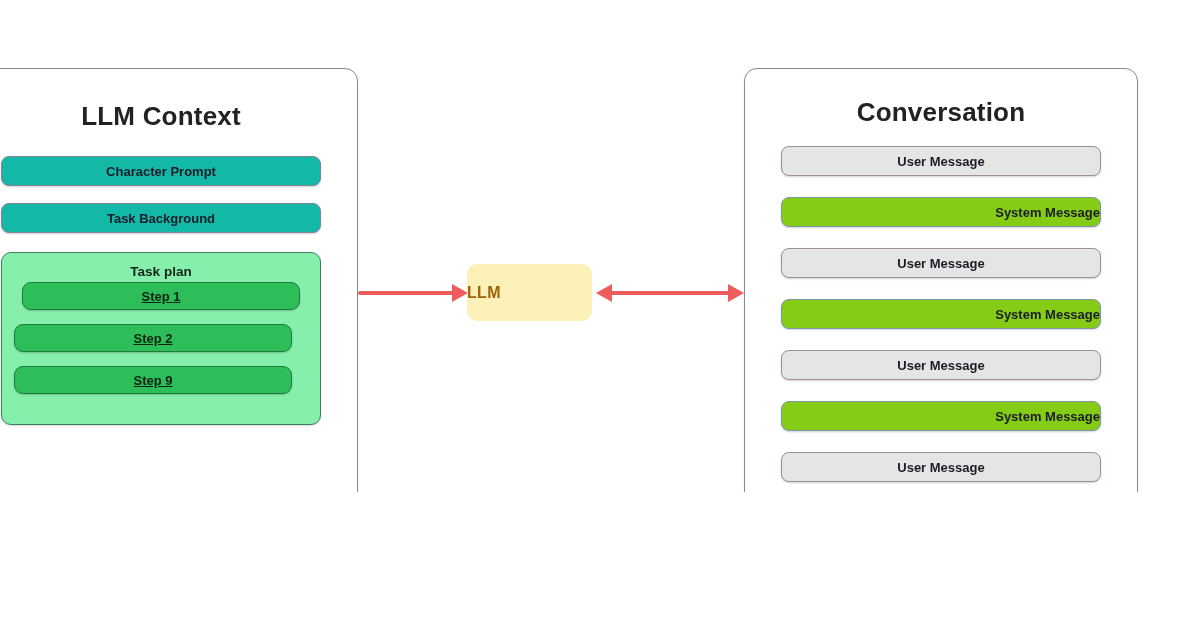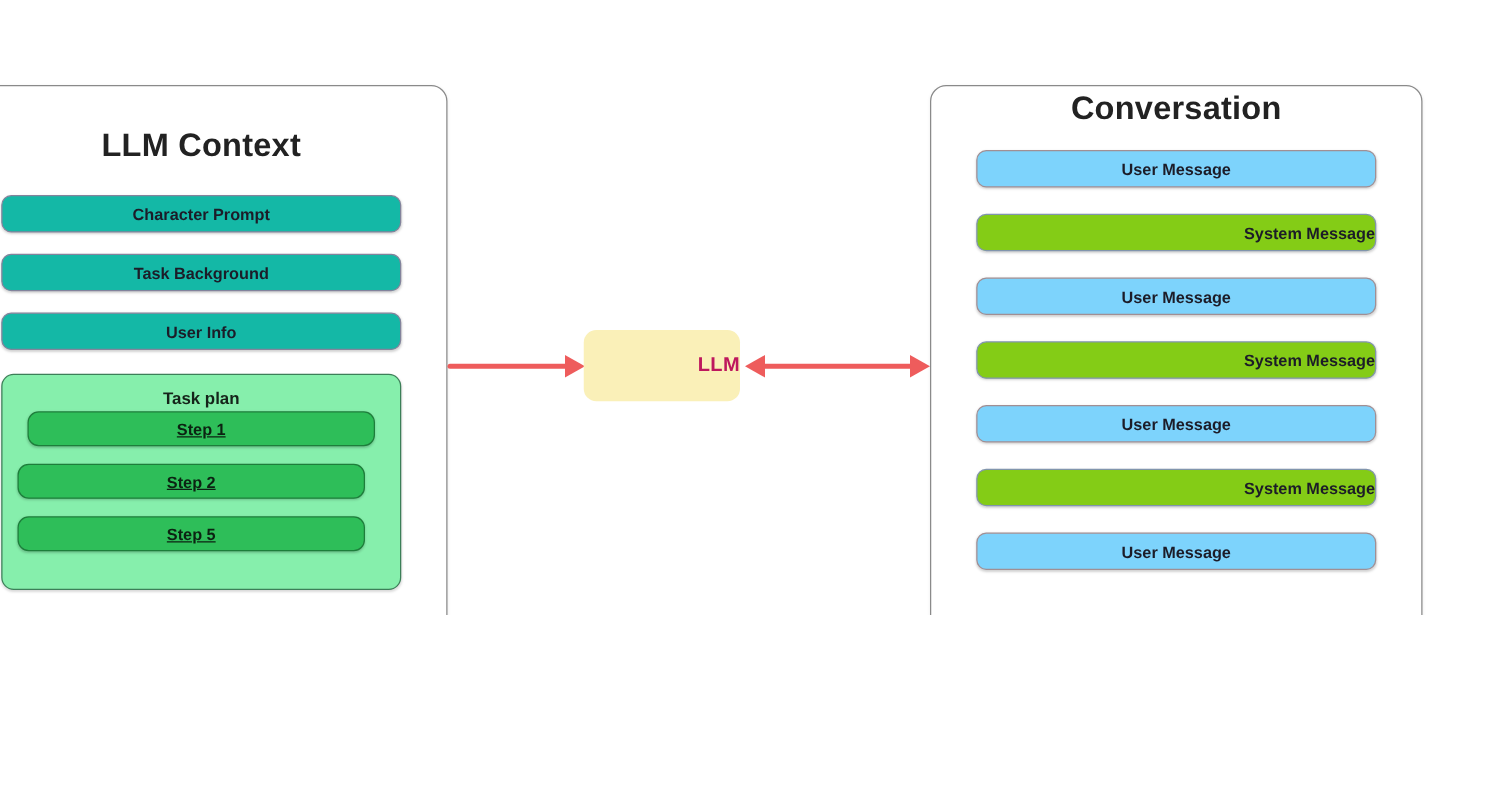--- a/index.html
+++ b/index.html
@@ -29,21 +29,21 @@
   .panel-title {
     margin: 0;
     text-align: center;
     font-size: 26px;
     line-height: 34px;
     font-weight: 700;
     color: #222222;
     letter-spacing: 0.2px;
   }
   #left-panel  .panel-title { margin-top: 30px; }
-  #right-panel .panel-title { }
+  #right-panel .panel-title { margin-top: 26px; }
 
   .pill {
     width: 320px;
     height: 30px;
     margin: 0 auto;
     border-radius: 8px;
     display: flex;
     align-items: center;
     justify-content: center;
     font-size: 13px;
@@ -82,37 +82,37 @@
     border: 1.4px solid #1d7e3b;
     color: #0c2212;
     box-shadow: 0 1px 2px rgba(0,0,0,0.2);
     text-decoration: underline;
   }
   .task-plan .step:first-of-type { margin-top: 9px; }
   .task-plan .step + .step       { margin-top: 14px; margin-left: 12px; }
 
   #right-panel .pill:first-of-type { margin-top: 17px; }
   #right-panel .pill + .pill       { margin-top: 21px; }
-  .pink { background: #7dd3fc; border: 1.3px solid #a18f94; }
+  .pink { background: #e5e5e5; border: 1.3px solid #a18f94; }
   .blue { background: #84cc16; border: 1.3px solid #8195ad; justify-content: flex-end; }
 
   .llm-node {
     position: absolute;
     left: 467px;
     top: 264px;
     width: 125px;
     height: 57px;
     background: #faf0b8;
     border-radius: 10px;
     display: flex;
     align-items: center;
-    justify-content: flex-end;
+    justify-content: flex-start;
     font-size: 16px;
     font-weight: 700;
-    color: #be185d;
+    color: #a16207;
     letter-spacing: 0.3px;
   }
 
   .arrow-line {
     position: absolute;
     top: 291px;
     height: 4px;
     background: #ee5c5c;
     border-radius: 2px;
   }
@@ -139,34 +139,31 @@
 
 <div class="canvas">
 
   <div class="panel" id="left-panel">
     <h1 class="panel-title">LLM Context</h1>
     <div class="pill lavender">
       <span>Character Prompt</span>
     </div>
     <div class="pill lavender">
       <span>Task Background</span>
-    </div>
-    <div class="pill lavender">
-      <span>User Info</span>
     </div>
     <div class="task-plan">
       <div class="task-plan-title">Task plan</div>
       <div class="pill step">
         <span>Step 1</span>
       </div>
       <div class="pill step">
         <span>Step 2</span>
       </div>
       <div class="pill step">
-        <span>Step 5</span>
+        <span>Step 9</span>
       </div>
     </div>
   </div>
 
   <div class="arrow-line" id="arrow1-line"></div>
   <div class="arrow-head head-right" id="arrow1-head"></div>
 
   <div class="llm-node">
     <span>LLM</span>
   </div>

